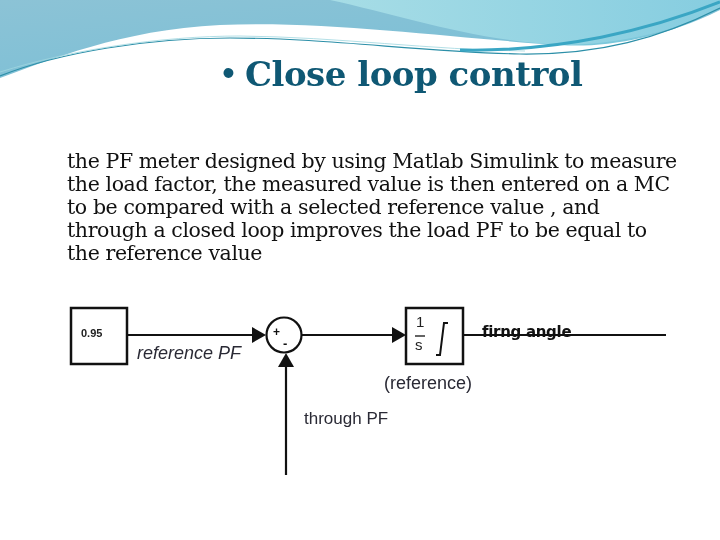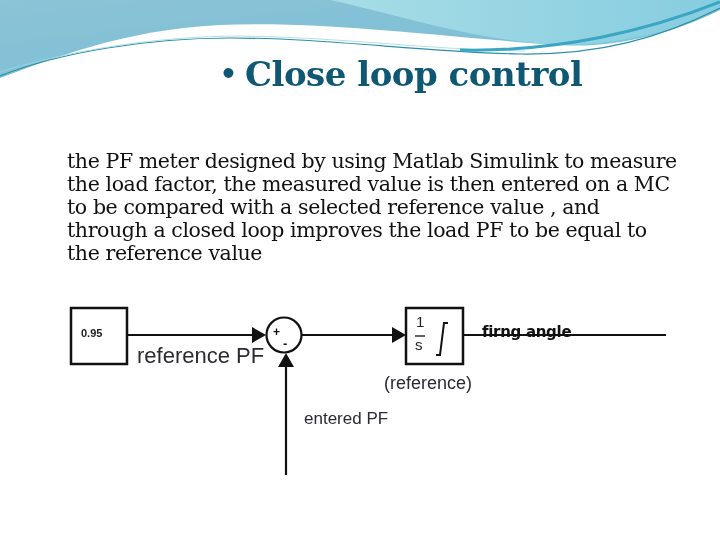--- a/index.html
+++ b/index.html
@@ -12,21 +12,21 @@
   }
   .title .bullet { font-size: 28px; margin-right: 8px; vertical-align: 3px; }
   .body-text {
     position: absolute; left: 67px; top: 130px; width: 610px; height: 140px; overflow: hidden;
     font-family: "DejaVu Serif", "Liberation Serif", serif; font-size: 20.5px; line-height: 23px;
     color: #111111; letter-spacing: -0.4px; margin-top: 20px;
   }
   .diagram-box { position: absolute; left: 52px; top: 268px; width: 620px; height: 220px; background: #ffffff; }
   .diagram-svg { position: absolute; left: 0; top: 0; }
   .lbl { position: absolute; font-family: "Liberation Sans", "DejaVu Sans", sans-serif; color: #2a2a35; white-space: nowrap; }
-  .lbl-ref { left: 85px; top: 75px; font-size: 22px; }
+  .lbl-ref { left: 85px; top: 75px; font-size: 18px; font-style: italic; }
   .lbl-ctrl { left: 332px; top: 105px; font-size: 18px; }
   .lbl-meas { left: 252px; top: 141px; font-size: 17px; }
   .lbl-fire { left: 430px; top: 42px; font-size: 15px; font-weight: bold; color: #111; font-family: "DejaVu Sans", sans-serif; letter-spacing: -0.3px; margin-top: 13px; }
   .const-val { position: absolute; left: 29px; top: 59px; font-size: 11px; font-weight: bold; font-family: "Liberation Sans", sans-serif; color: #222; }
   .ctrl-num { position: absolute; font-family: "Liberation Sans", sans-serif; font-size: 15px; color: #222; }
 </style>
 </head>
 <body>
 
 <svg class="wave" viewBox="0 0 720 110" width="720" height="110">
@@ -78,15 +78,15 @@
     <line x1="234" y1="207" x2="234" y2="95" stroke="#111" stroke-width="2.2"></line>
     <polygon points="226,99 234,85 242,99" fill="#111"></polygon>
   </svg>
 
   <span class="const-val">0.95</span>
   <span class="ctrl-num" style="left:364px; top:45px;">1</span>
   <span class="ctrl-num" style="left:363px; top:68px;">s</span>
 
   <span class="lbl lbl-ref">reference PF</span>
   <span class="lbl lbl-ctrl">(reference)</span>
-  <span class="lbl lbl-meas">entered PF</span>
+  <span class="lbl lbl-meas">through PF</span>
   <span class="lbl lbl-fire">firng angle</span>
 </div>
 
 </body></html>

